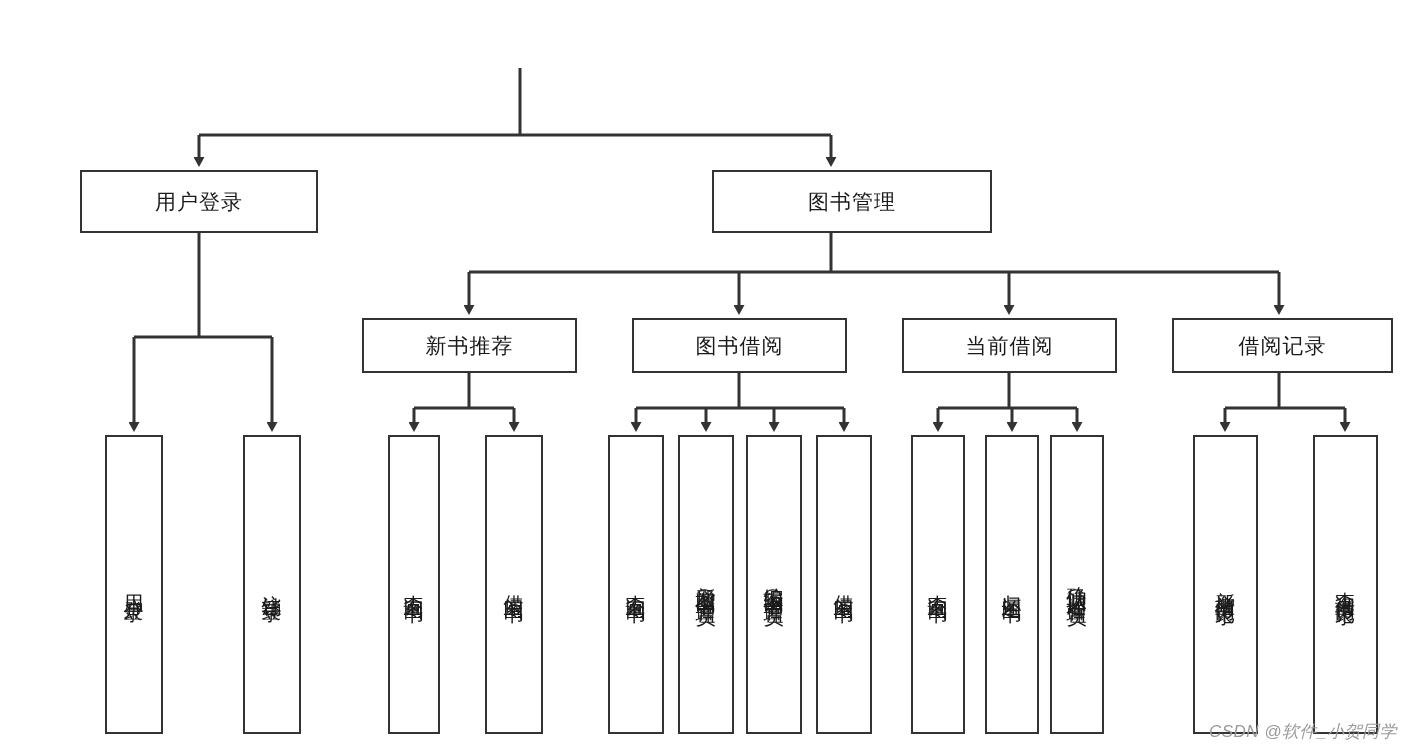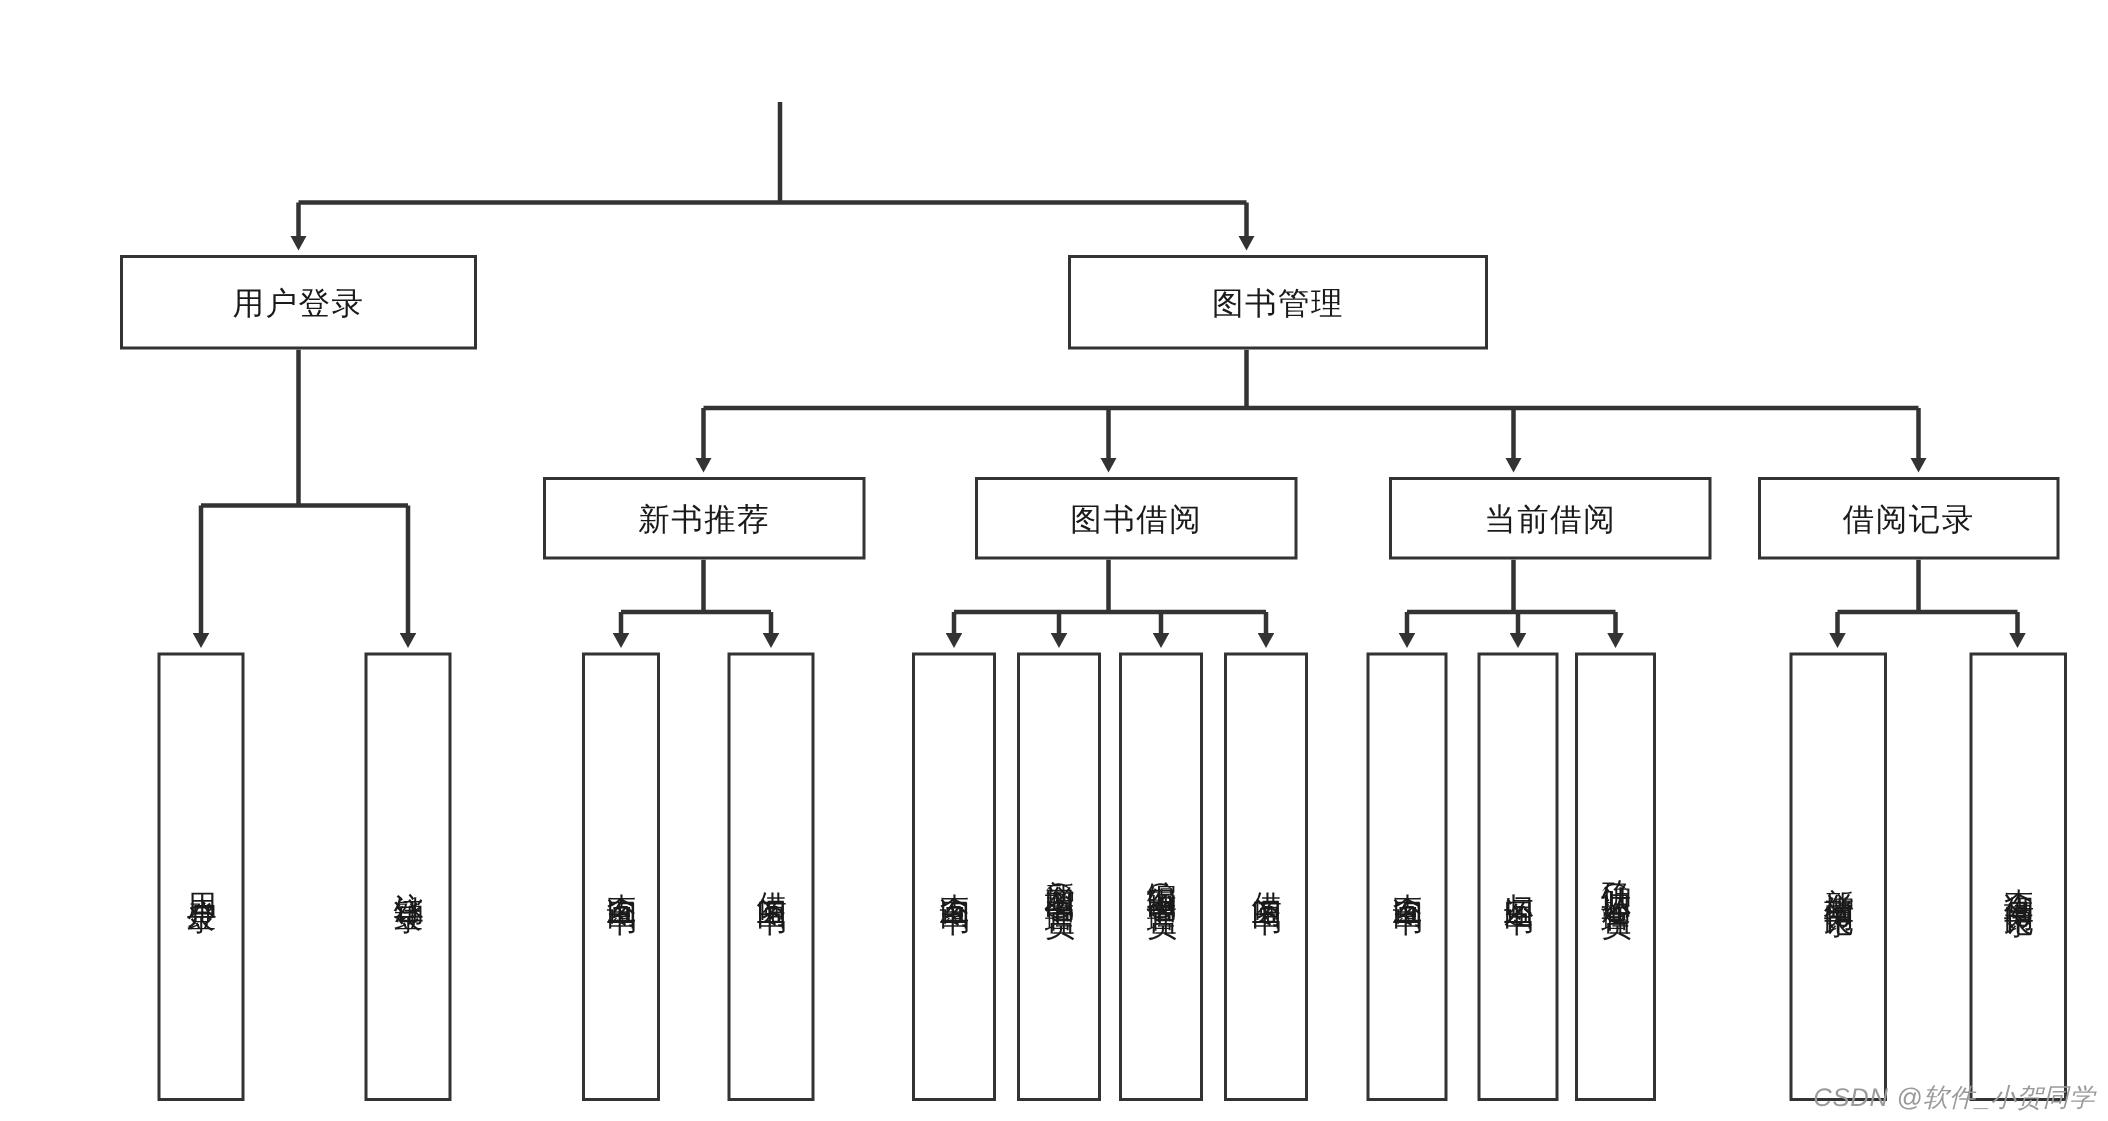--- a/index.html
+++ b/index.html
@@ -126,27 +126,27 @@
   <div class="node h-node" style="left:80px; top:170px; width:238px; height:63px;">
     <span>用户登录</span>
   </div>
   <div class="node h-node" style="left:712px; top:170px; width:280px; height:63px;">
     <span>图书管理</span>
   </div>
 
   <div class="node h-node" style="left:362px; top:318px; width:215px; height:55px;font-family:Liberation Serif, serif;">
     <span>新书推荐</span>
   </div>
-  <div class="node h-node" style="left:632px; top:318px; width:215px; height:55px;margin-left:18px;">
+  <div class="node h-node" style="left:632px; top:318px; width:215px; height:55px;">
     <span>图书借阅</span>
   </div>
-  <div class="node h-node" style="left:902px; top:318px; width:215px; height:55px;margin-left:24px;">
+  <div class="node h-node" style="left:902px; top:318px; width:215px; height:55px;">
     <span>当前借阅</span>
   </div>
-  <div class="node h-node" style="left:1172px; top:318px; width:201px; height:55px;">
+  <div class="node h-node" style="left:1172px; top:318px; width:221px; height:55px;">
     <span>借阅记录</span>
   </div>
 
   <div class="node v-node" style="left:105px; top:435px; width:58px; height:299px;">
     <span>用户登录</span>
   </div>
   <div class="node v-node" style="left:243px; top:435px; width:58px; height:299px;">
     <span>注销登录</span>
   </div>
 

